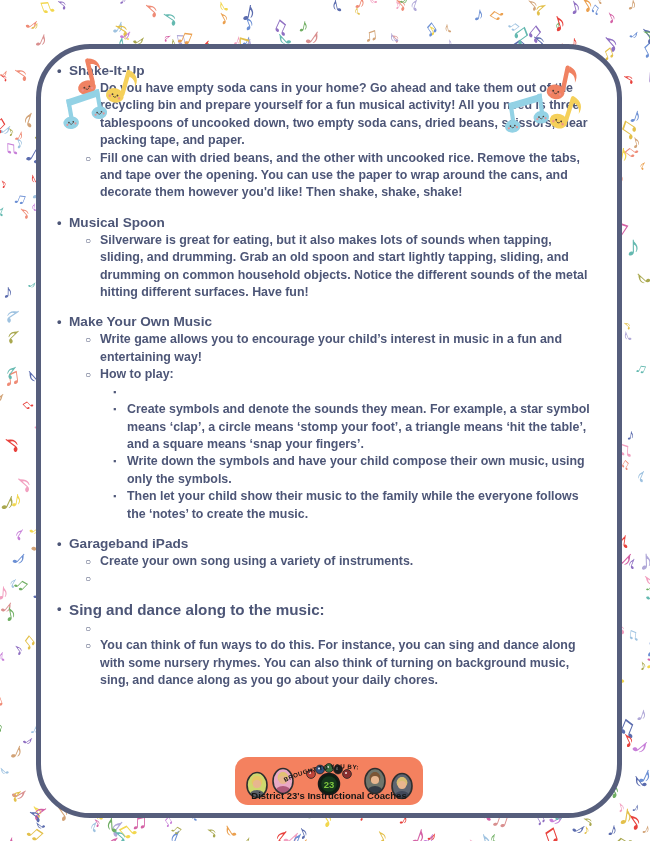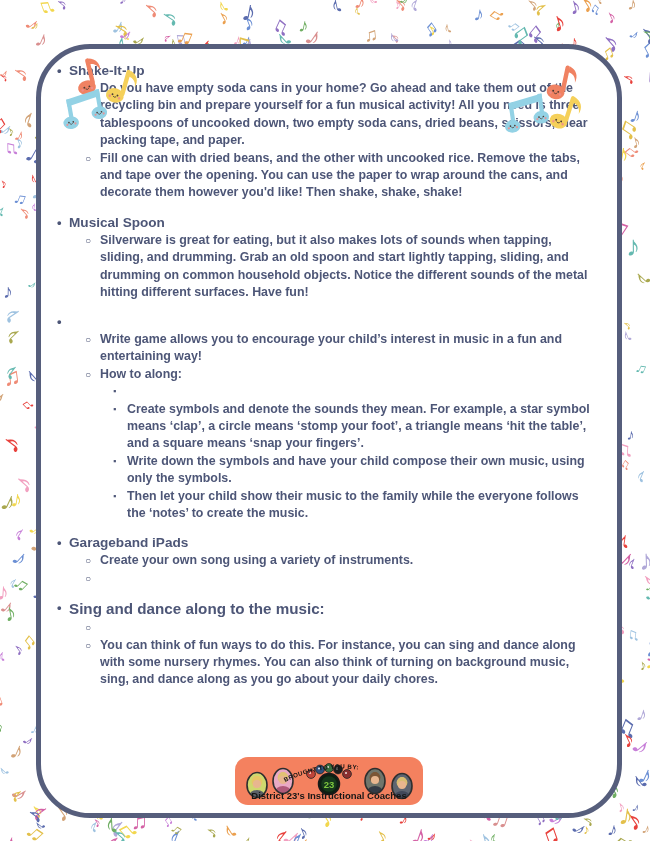--- a/index.html
+++ b/index.html
@@ -433,28 +433,29 @@
             <span class="h-text">Musical Spoon</span>
           </div>
           <div class="l2">
             <span class="l2-bullet">○</span>
             <span>Silverware is great for eating, but it also makes lots of sounds when tapping, sliding, and drumming. Grab an old spoon and start lightly tapping, sliding, and drumming on common household objects. Notice the different sounds of the metal hitting different surfaces. Have fun!</span>
           </div>
         </div>
         <div class="sec">
           <div class="h-row">
             <span class="h-bullet">•</span>
+            <span class="h-text">Make Your Own Music</span>
           </div>
           <div class="l2">
             <span class="l2-bullet">○</span>
             <span>Write game allows you to encourage your child’s interest in music in a fun and entertaining way!</span>
           </div>
           <div class="l2">
             <span class="l2-bullet">○</span>
-            <span>How to along:</span>
+            <span>How to play:</span>
           </div>
           <div class="l3">
             <span class="l3-bullet">▪</span>
           </div>
           <div class="l3">
             <span class="l3-bullet">▪</span>
             <span>Create symbols and denote the sounds they mean. For example, a star symbol means ‘clap’, a circle means ‘stomp your foot’, a triangle means ‘hit the table’, and a square means ‘snap your fingers’.</span>
           </div>
           <div class="l3">
             <span class="l3-bullet">▪</span>

